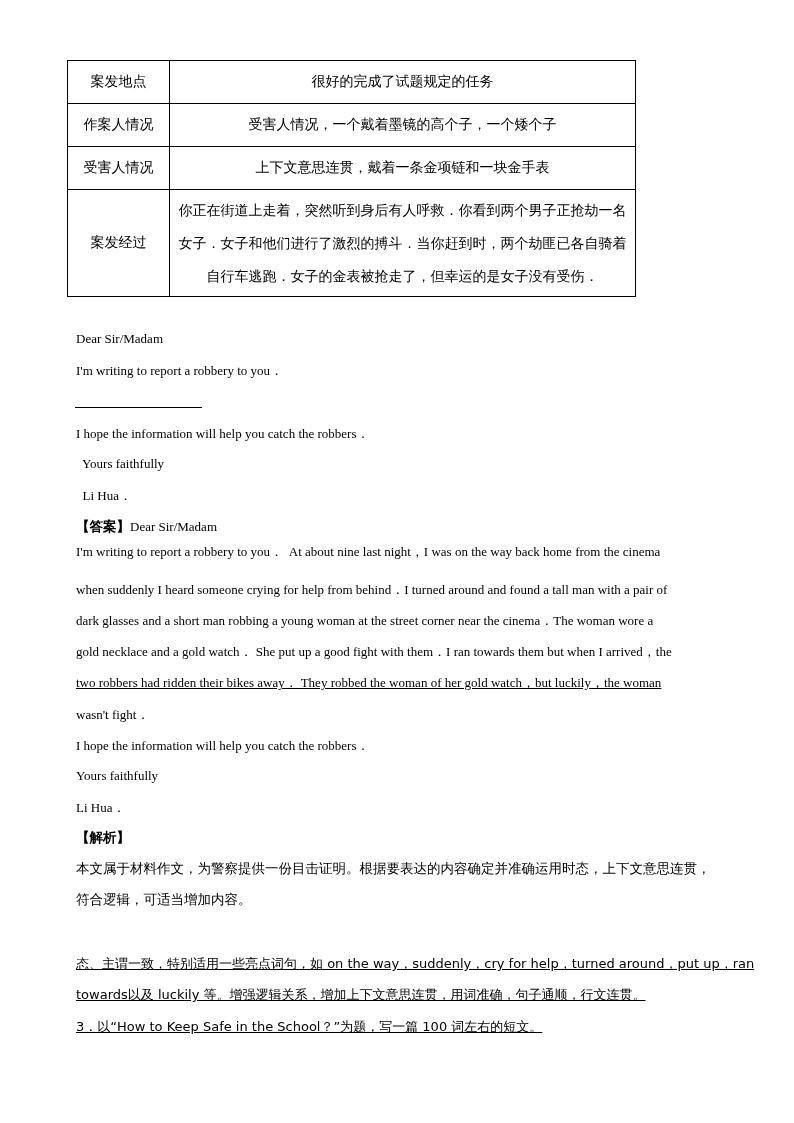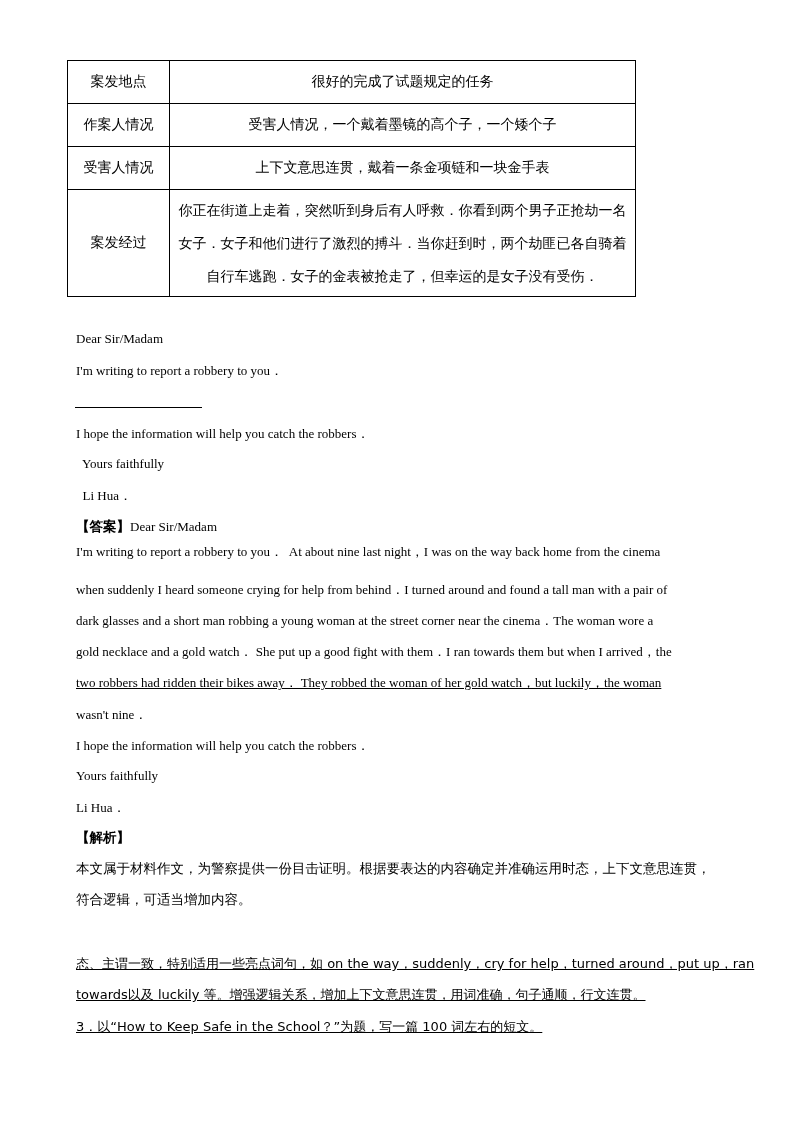--- a/index.html
+++ b/index.html
@@ -61,21 +61,21 @@
   <div class="line" style="top:487px; white-space:pre;">  Li Hua．</div>
 
   <div class="line" style="top:518px;">
     <span class="bracket">【答案】</span><span>Dear Sir/Madam</span>
   </div>
   <div class="line" style="top:531px; white-space:pre;margin-top:12px;">I'm writing to report a robbery to you．  At about nine last night，I was on the way back home from the cinema</div>
   <div class="line" style="top:581px; white-space:pre;">when suddenly I heard someone crying for help from behind．I turned around and found a tall man with a pair of</div>
   <div class="line" style="top:643px; white-space:pre;">gold necklace and a gold watch． She put up a good fight with them．I ran towards them but when I arrived，the</div>
   <div class="line" style="top:612px; white-space:pre;">dark glasses and a short man robbing a young woman at the street corner near the cinema．The woman wore a</div>
   <div class="line" style="top:674px; white-space:pre;text-decoration:underline;">two robbers had ridden their bikes away． They robbed the woman of her gold watch，but luckily，the woman</div>
-  <div class="line" style="top:706px; white-space:pre;">wasn't nine．</div>
+  <div class="line" style="top:706px; white-space:pre;">wasn't fight．</div>
   <div class="line" style="top:737px;">I hope the information will help you catch the robbers．</div>
   <div class="line" style="top:768px;">Yours faithfully</div>
   <div class="line" style="top:799px;">Li Hua．</div>
 
   <div class="line bracket" style="top:829px;">【解析】</div>
   <div class="line cn" style="top:860px;">本文属于材料作文，为警察提供一份目击证明。根据要表达的内容确定并准确运用时态，上下文意思连贯，</div>
   <div class="line cn" style="top:891px;">符合逻辑，可适当增加内容。</div>
 
   <div class="line cn mix" style="top:955px;">态、主谓一致，特别适用一些亮点词句，如 on the way，suddenly，cry for help，turned around，put up，ran</div>
   <div class="line cn mix" style="top:986px;">towards以及 luckily 等。增强逻辑关系，增加上下文意思连贯，用词准确，句子通顺，行文连贯。</div>

